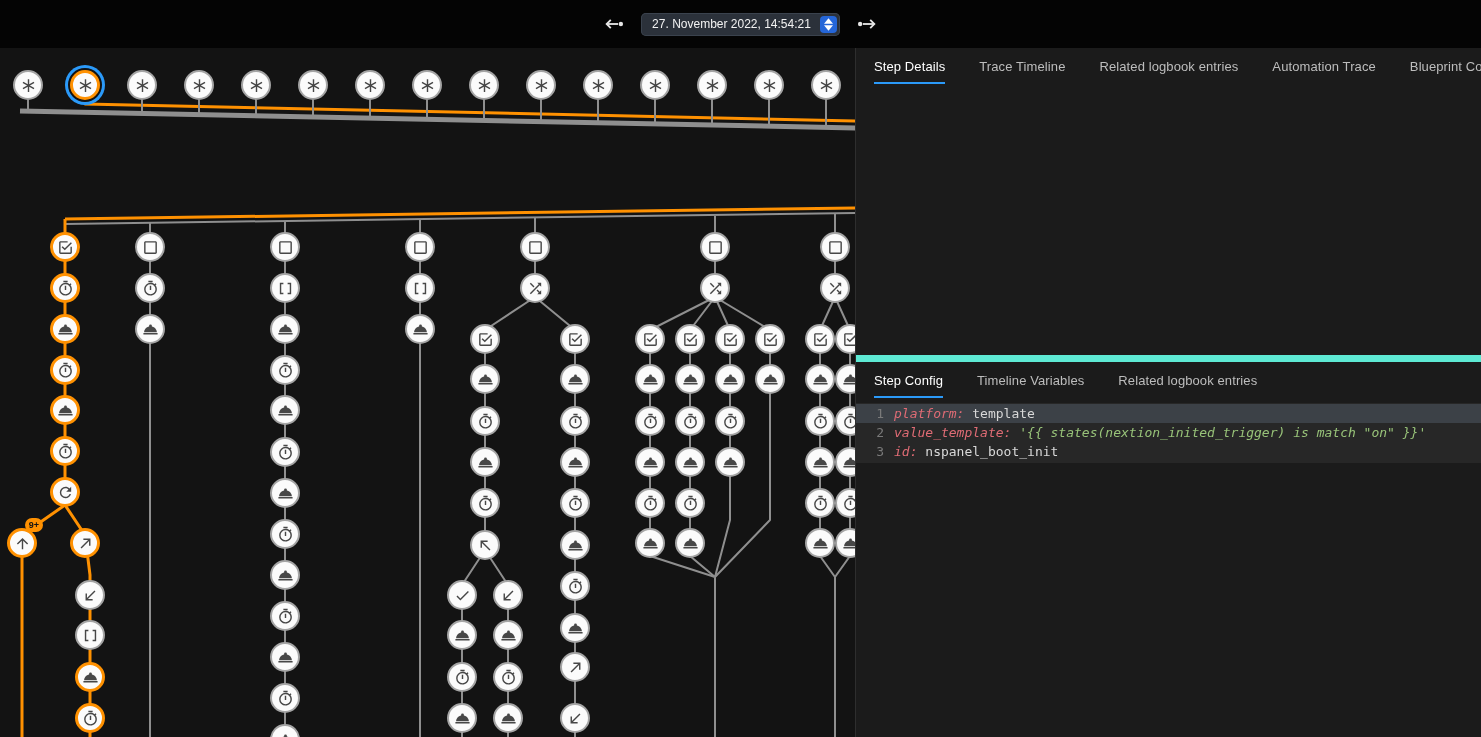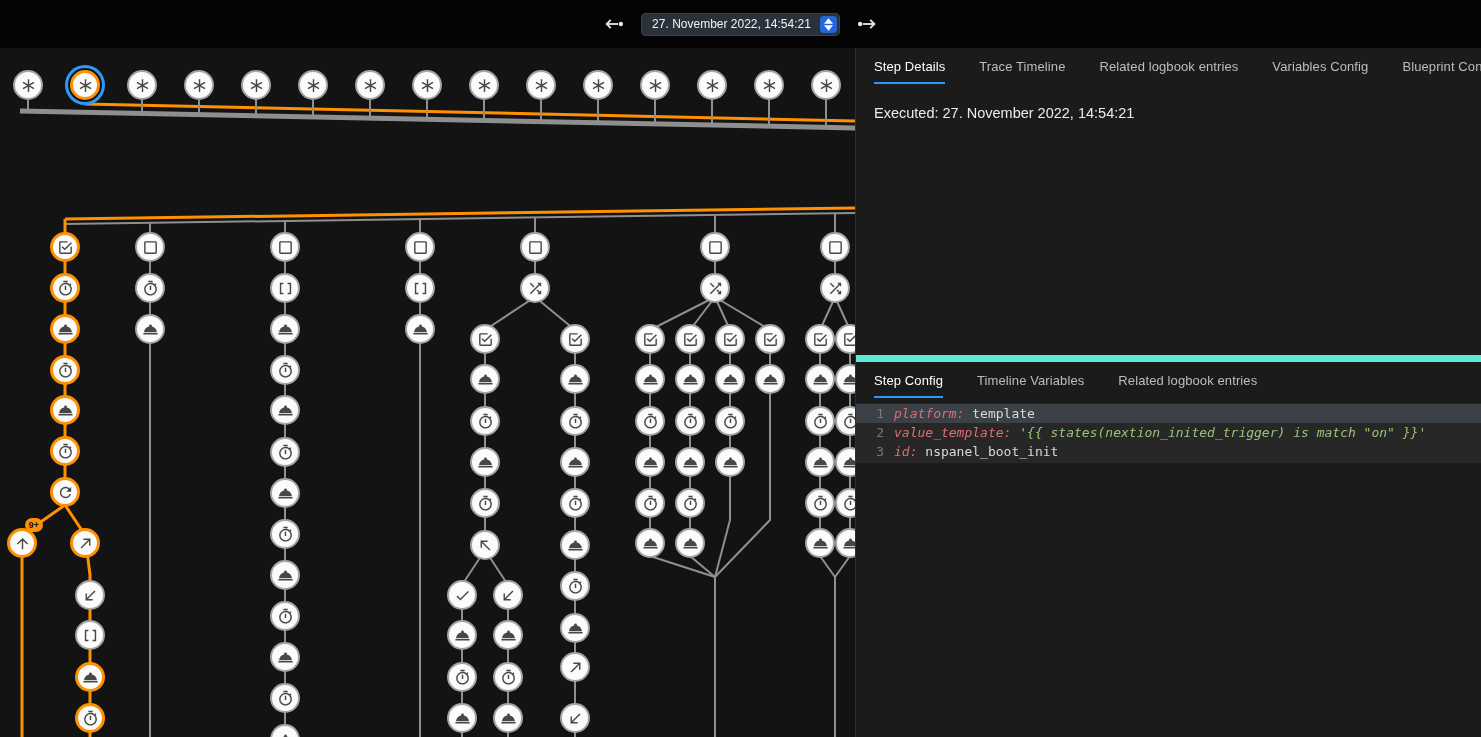--- a/index.html
+++ b/index.html
@@ -674,24 +674,23 @@
       </svg>
     </div>
   </div>
 
 <div class="panel">
   <div class="panel-top">
     <div class="tabs" id="details-tabs">
         <div class="tab active">Step Details</div>
         <div class="tab">Trace Timeline</div>
         <div class="tab">Related logbook entries</div>
-        <div class="tab">Variables Config</div>
+        <div class="tab">Automation Trace</div>
         <div class="tab">Blueprint Config</div>
       </div>
-    <div class="executed">Executed: 27. November 2022, 14:54:21</div>
   </div>
   <div class="panel-bottom">
     <div class="tabs" id="config-tabs">
         <div class="tab active">Step Config</div>
         <div class="tab">Timeline Variables</div>
         <div class="tab">Related logbook entries</div>
       </div>
     <div class="code" id="code-block">
         <div class="code-line hl"><span class="ln">1</span><span class="tk-key">platform:</span><span class="tk-plain"> template</span></div>
         <div class="code-line"><span class="ln">2</span><span class="tk-key">value_template:</span><span class="tk-plain"> </span><span class="tk-string">'{{ states(nextion_inited_trigger) is match "on" }}'</span></div>

